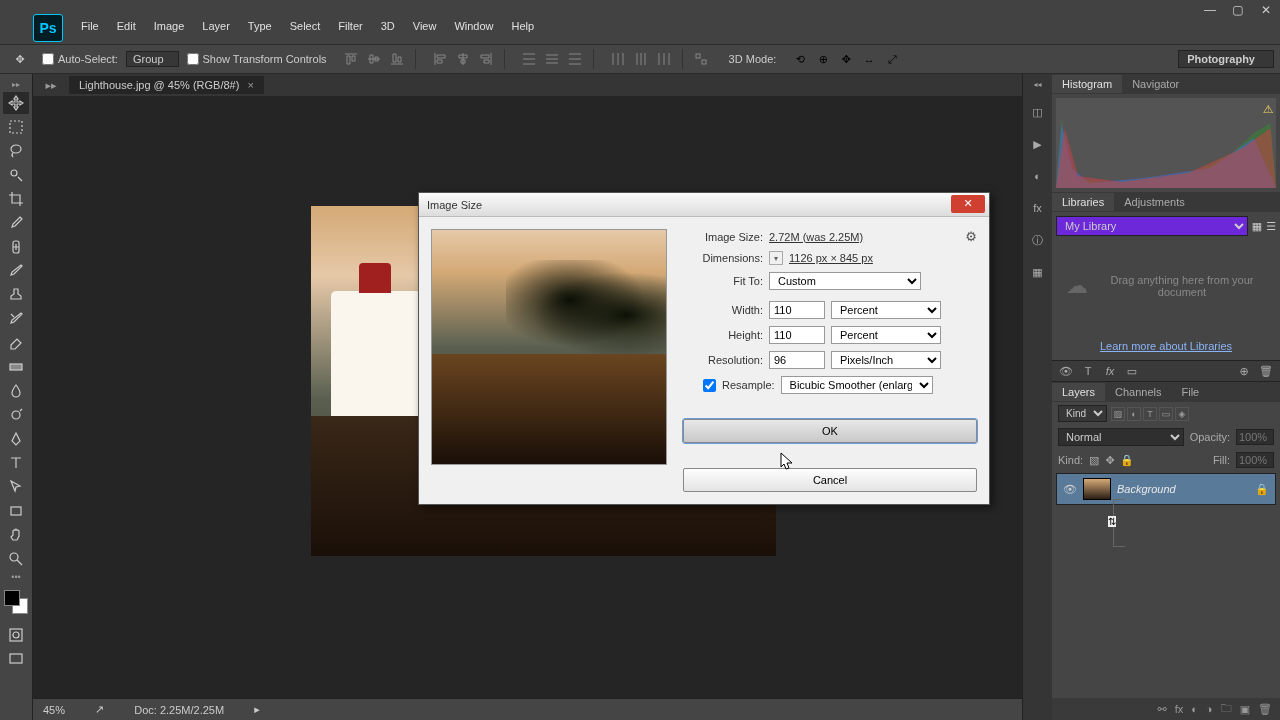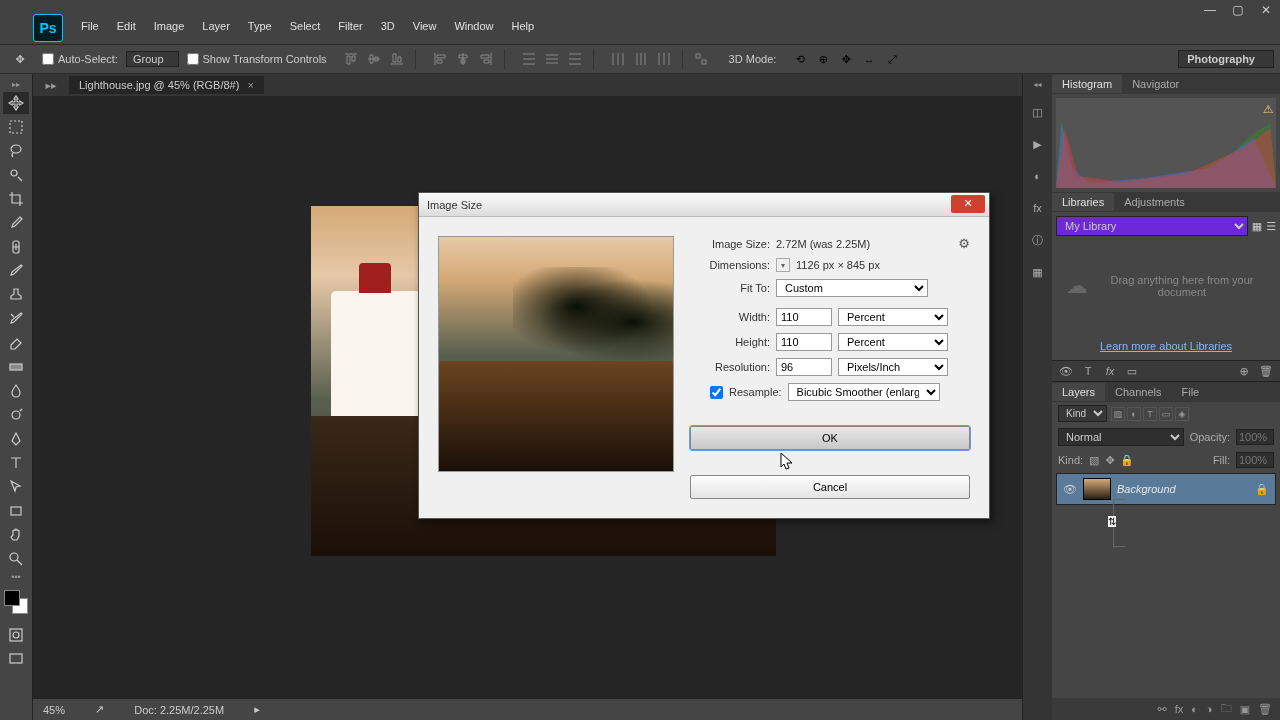--- a/index.html
+++ b/index.html
@@ -65,28 +65,28 @@
 .layer-item .lname{color:#e8e8e8;font-style:italic;flex:1;}
 .layer-item .lock{color:#ccc;}
 .layers-footer{height:22px;background:#3a3a3a;display:flex;align-items:center;justify-content:flex-end;gap:8px;padding:0 8px;margin-top:auto;}
 .layers-footer span{color:#999;cursor:pointer;}
 
 
 .dialog{position:absolute;left:418px;top:192px;width:572px;background:#f0f0f0;border:1px solid #555;box-shadow:3px 3px 8px rgba(0,0,0,0.5);}
 .dlg-title{height:24px;background:linear-gradient(180deg,#fbfbfb,#dcdcdc);display:flex;align-items:center;padding:0 8px;border-bottom:1px solid #bbb;position:relative;}
 .dlg-title span{color:#333;}
 .dlg-close{position:absolute;right:4px;top:2px;width:34px;height:18px;background:#d04030;color:#fff;text-align:center;border-radius:2px;cursor:pointer;font-size:11px;line-height:17px;}
-.dlg-body{display:flex;padding:19px;gap:16px;}
+.dlg-body{display:flex;padding:12px;gap:16px;}
 .preview{width:236px;height:236px;background:linear-gradient(180deg,#e6c9a8 0%,#d4a976 18%,#5a6050 50%,#2a1f15 100%);border:1px solid #999;position:relative;flex-shrink:0;}
 .preview .ptrees{position:absolute;right:0;top:30px;width:160px;height:100px;background:radial-gradient(ellipse at 40% 40%,#0a0f05 0%,transparent 55%),radial-gradient(ellipse at 75% 55%,#0c1206 0%,transparent 55%);}
 .preview .procks{position:absolute;bottom:0;left:0;right:0;height:110px;background:linear-gradient(180deg,#6a4520 0%,#1a0f08 100%);}
 .form{flex:1;display:flex;flex-direction:column;gap:7px;}
 .frow{display:flex;align-items:center;gap:6px;}
 .frow label{width:80px;text-align:right;color:#333;}
-.frow .val{color:#333;}
+.frow .val{color:#333;text-decoration:underline;}
 .frow input[type=text]{width:56px;border:1px solid #999;padding:2px 4px;background:#fff;}
 .frow select{border:1px solid #999;padding:1px 4px;background:#fff;width:110px;}
 .frow select.wide{width:152px;}
 .frow .dim-ico{width:14px;height:14px;border:1px solid #aaa;display:inline-flex;align-items:center;justify-content:center;font-size:8px;color:#666;}
 .link-bracket{position:absolute;left:694px;top:306px;width:12px;height:48px;border-left:1px solid #666;border-top:1px solid #666;border-bottom:1px solid #666;}
 .link-bracket::after{content:"⇅";position:absolute;left:-6px;top:16px;background:#f0f0f0;font-size:10px;}
 .gear{margin-left:auto;color:#555;cursor:pointer;font-size:13px;}
 .btns{display:flex;gap:25px;margin-top:18px;flex-direction:column;}
 .btns button{flex:1;padding:5px 0;border:1px solid #888;background:linear-gradient(180deg,#fdfdfd,#e4e4e4);cursor:pointer;border-radius:2px;}
 .btns button.ok{background:linear-gradient(180deg,#e8e8e8,#c8c8c8);outline:1px solid #6a9edb;}

